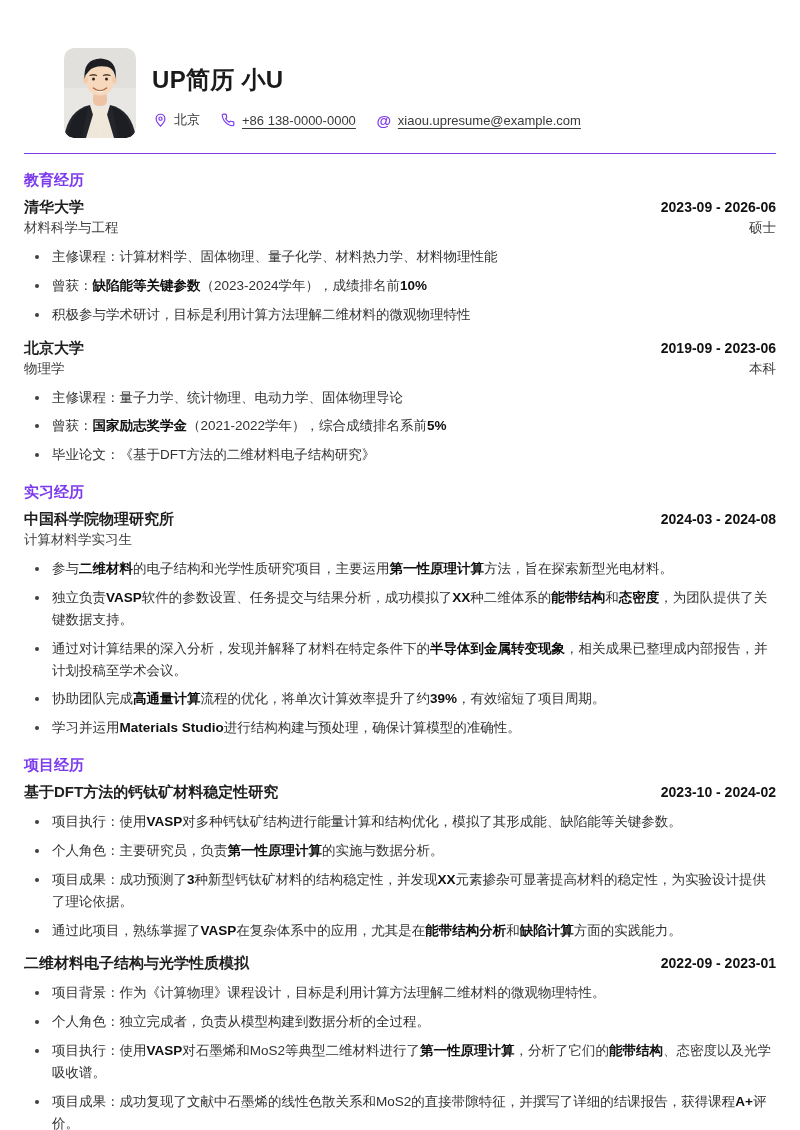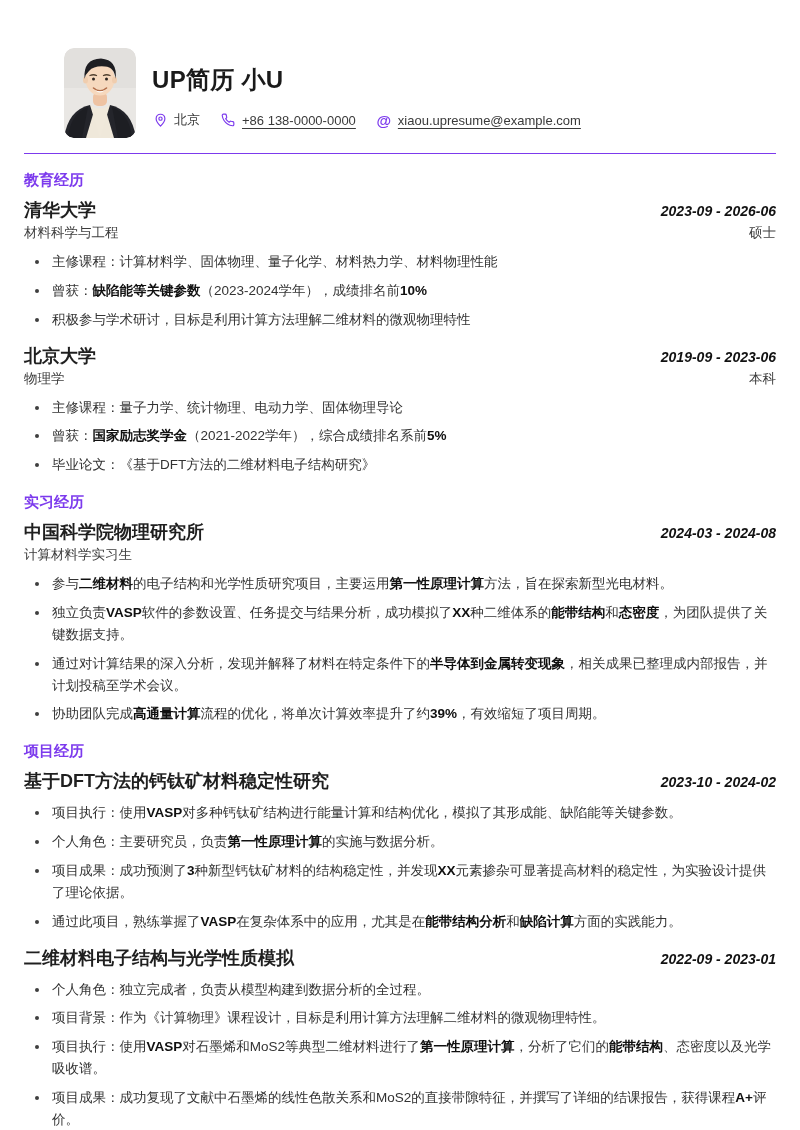--- a/index.html
+++ b/index.html
@@ -26,22 +26,22 @@
 
   hr.divider { border:none; border-top:1.5px solid var(--accent); margin:15px 0 0; }
 
   
   .section { margin-top:17px; }
   .section-title { font-size:15px; font-weight:700; color:var(--accent); margin-bottom:8px; }
   .entry { margin-bottom:13px; }
   .entry:last-child { margin-bottom:0; }
   .entry-head { display:flex; justify-content:space-between; align-items:baseline; }
   .entry-head.no-sub { margin-bottom:9px; }
-  .entry-title { font-size:18px; font-weight:700; color:var(--heading); }
-  .entry-date { font-size:14px; font-weight:700; color:#111; white-space:nowrap; margin-left:20px;font-style:italic; }
+  .entry-title { font-size:15px; font-weight:700; color:var(--heading); }
+  .entry-date { font-size:14px; font-weight:700; color:#111; white-space:nowrap; margin-left:20px; }
   .entry-sub { display:flex; justify-content:space-between; align-items:baseline; margin:2px 0 9px; color:#3c3c3c; }
   .bullets { }
   .bullet { position:relative; padding-left:28px; margin-bottom:7px; line-height:1.62; }
   .bullet:last-child { margin-bottom:0; }
   .bullet::before { content:""; position:absolute; left:11px; top:9px; width:4px; height:4px; border-radius:50%; background:#3f3f3f; }
   b { color:#101010; font-weight:700; }
 </style>
 </head>
 <body>
 
@@ -153,20 +153,21 @@
           </div>
           <div class="entry-sub">
             <div>计算材料学实习生</div>
             <div></div>
           </div>
           <div class="bullets">
             <div class="bullet">参与<b>二维材料</b>的电子结构和光学性质研究项目，主要运用<b>第一性原理计算</b>方法，旨在探索新型光电材料。</div>
             <div class="bullet">独立负责<b>VASP</b>软件的参数设置、任务提交与结果分析，成功模拟了<b>XX</b>种二维体系的<b>能带结构</b>和<b>态密度</b>，为团队提供了关键数据支持。</div>
             <div class="bullet">通过对计算结果的深入分析，发现并解释了材料在特定条件下的<b>半导体到金属转变现象</b>，相关成果已整理成内部报告，并计划投稿至学术会议。</div>
             <div class="bullet">协助团队完成<b>高通量计算</b>流程的优化，将单次计算效率提升了约<b>39%</b>，有效缩短了项目周期。</div>
+            <div class="bullet">学习并运用<b>Materials Studio</b>进行结构构建与预处理，确保计算模型的准确性。</div>
           </div>
         </div>
       </section>
       <section class="section">
         <div class="section-title">项目经历</div>
         <div class="entry">
           <div class="entry-head no-sub">
             <div class="entry-title">基于DFT方法的钙钛矿材料稳定性研究</div>
             <div class="entry-date">2023-10 - 2024-02</div>
           </div>
@@ -176,22 +177,22 @@
             <div class="bullet">项目成果：成功预测了<b>3</b>种新型钙钛矿材料的结构稳定性，并发现<b>XX</b>元素掺杂可显著提高材料的稳定性，为实验设计提供了理论依据。</div>
             <div class="bullet">通过此项目，熟练掌握了<b>VASP</b>在复杂体系中的应用，尤其是在<b>能带结构分析</b>和<b>缺陷计算</b>方面的实践能力。</div>
           </div>
         </div>
         <div class="entry">
           <div class="entry-head no-sub">
             <div class="entry-title">二维材料电子结构与光学性质模拟</div>
             <div class="entry-date">2022-09 - 2023-01</div>
           </div>
           <div class="bullets">
+            <div class="bullet">项目背景：作为《计算物理》课程设计，目标是利用计算方法理解二维材料的微观物理特性。</div>
             <div class="bullet">个人角色：独立完成者，负责从模型构建到数据分析的全过程。</div>
-            <div class="bullet">项目背景：作为《计算物理》课程设计，目标是利用计算方法理解二维材料的微观物理特性。</div>
             <div class="bullet">项目执行：使用<b>VASP</b>对石墨烯和MoS2等典型二维材料进行了<b>第一性原理计算</b>，分析了它们的<b>能带结构</b>、态密度以及光学吸收谱。</div>
             <div class="bullet">项目成果：成功复现了文献中石墨烯的线性色散关系和MoS2的直接带隙特征，并撰写了详细的结课报告，获得课程<b>A+</b>评价。</div>
           </div>
         </div>
       </section>
     </main>
 
 </div>
 
 </body></html>

